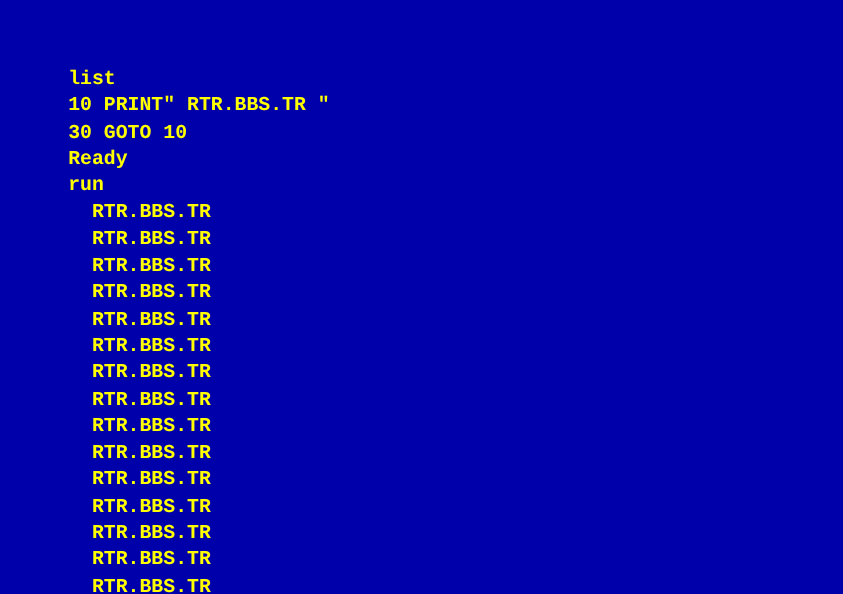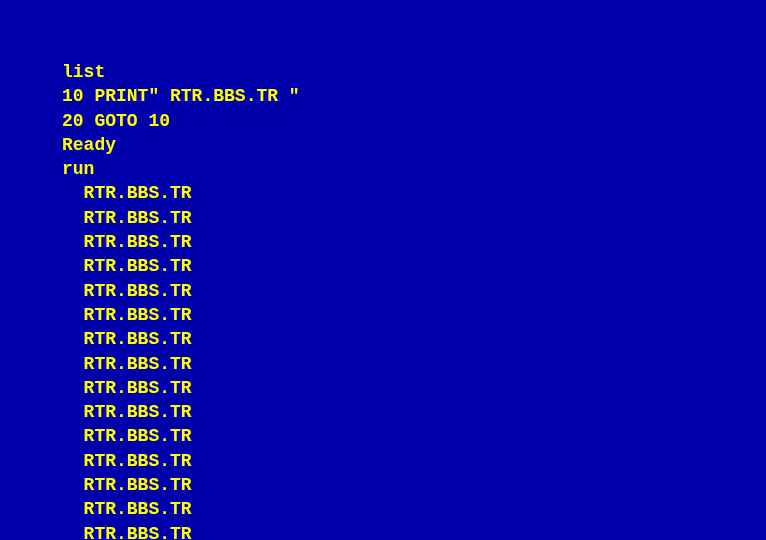--- a/index.html
+++ b/index.html
@@ -29,21 +29,21 @@
       color: #FFFF00;
       line-height: 1.35;
       white-space: pre;
     }
   </style>
 </head>
 <body>
 
 <div id="terminal"><span>list</span>
 <span>10 PRINT" RTR.BBS.TR "</span>
-<span>20 GOTO 10</span>
+<span>30 GOTO 10</span>
 <span>Ready</span>
 <span>run</span>
 <span>  RTR.BBS.TR</span>
 <span>  RTR.BBS.TR</span>
 <span>  RTR.BBS.TR</span>
 <span>  RTR.BBS.TR</span>
 <span>  RTR.BBS.TR</span>
 <span>  RTR.BBS.TR</span>
 <span>  RTR.BBS.TR</span>
 <span>  RTR.BBS.TR</span>

